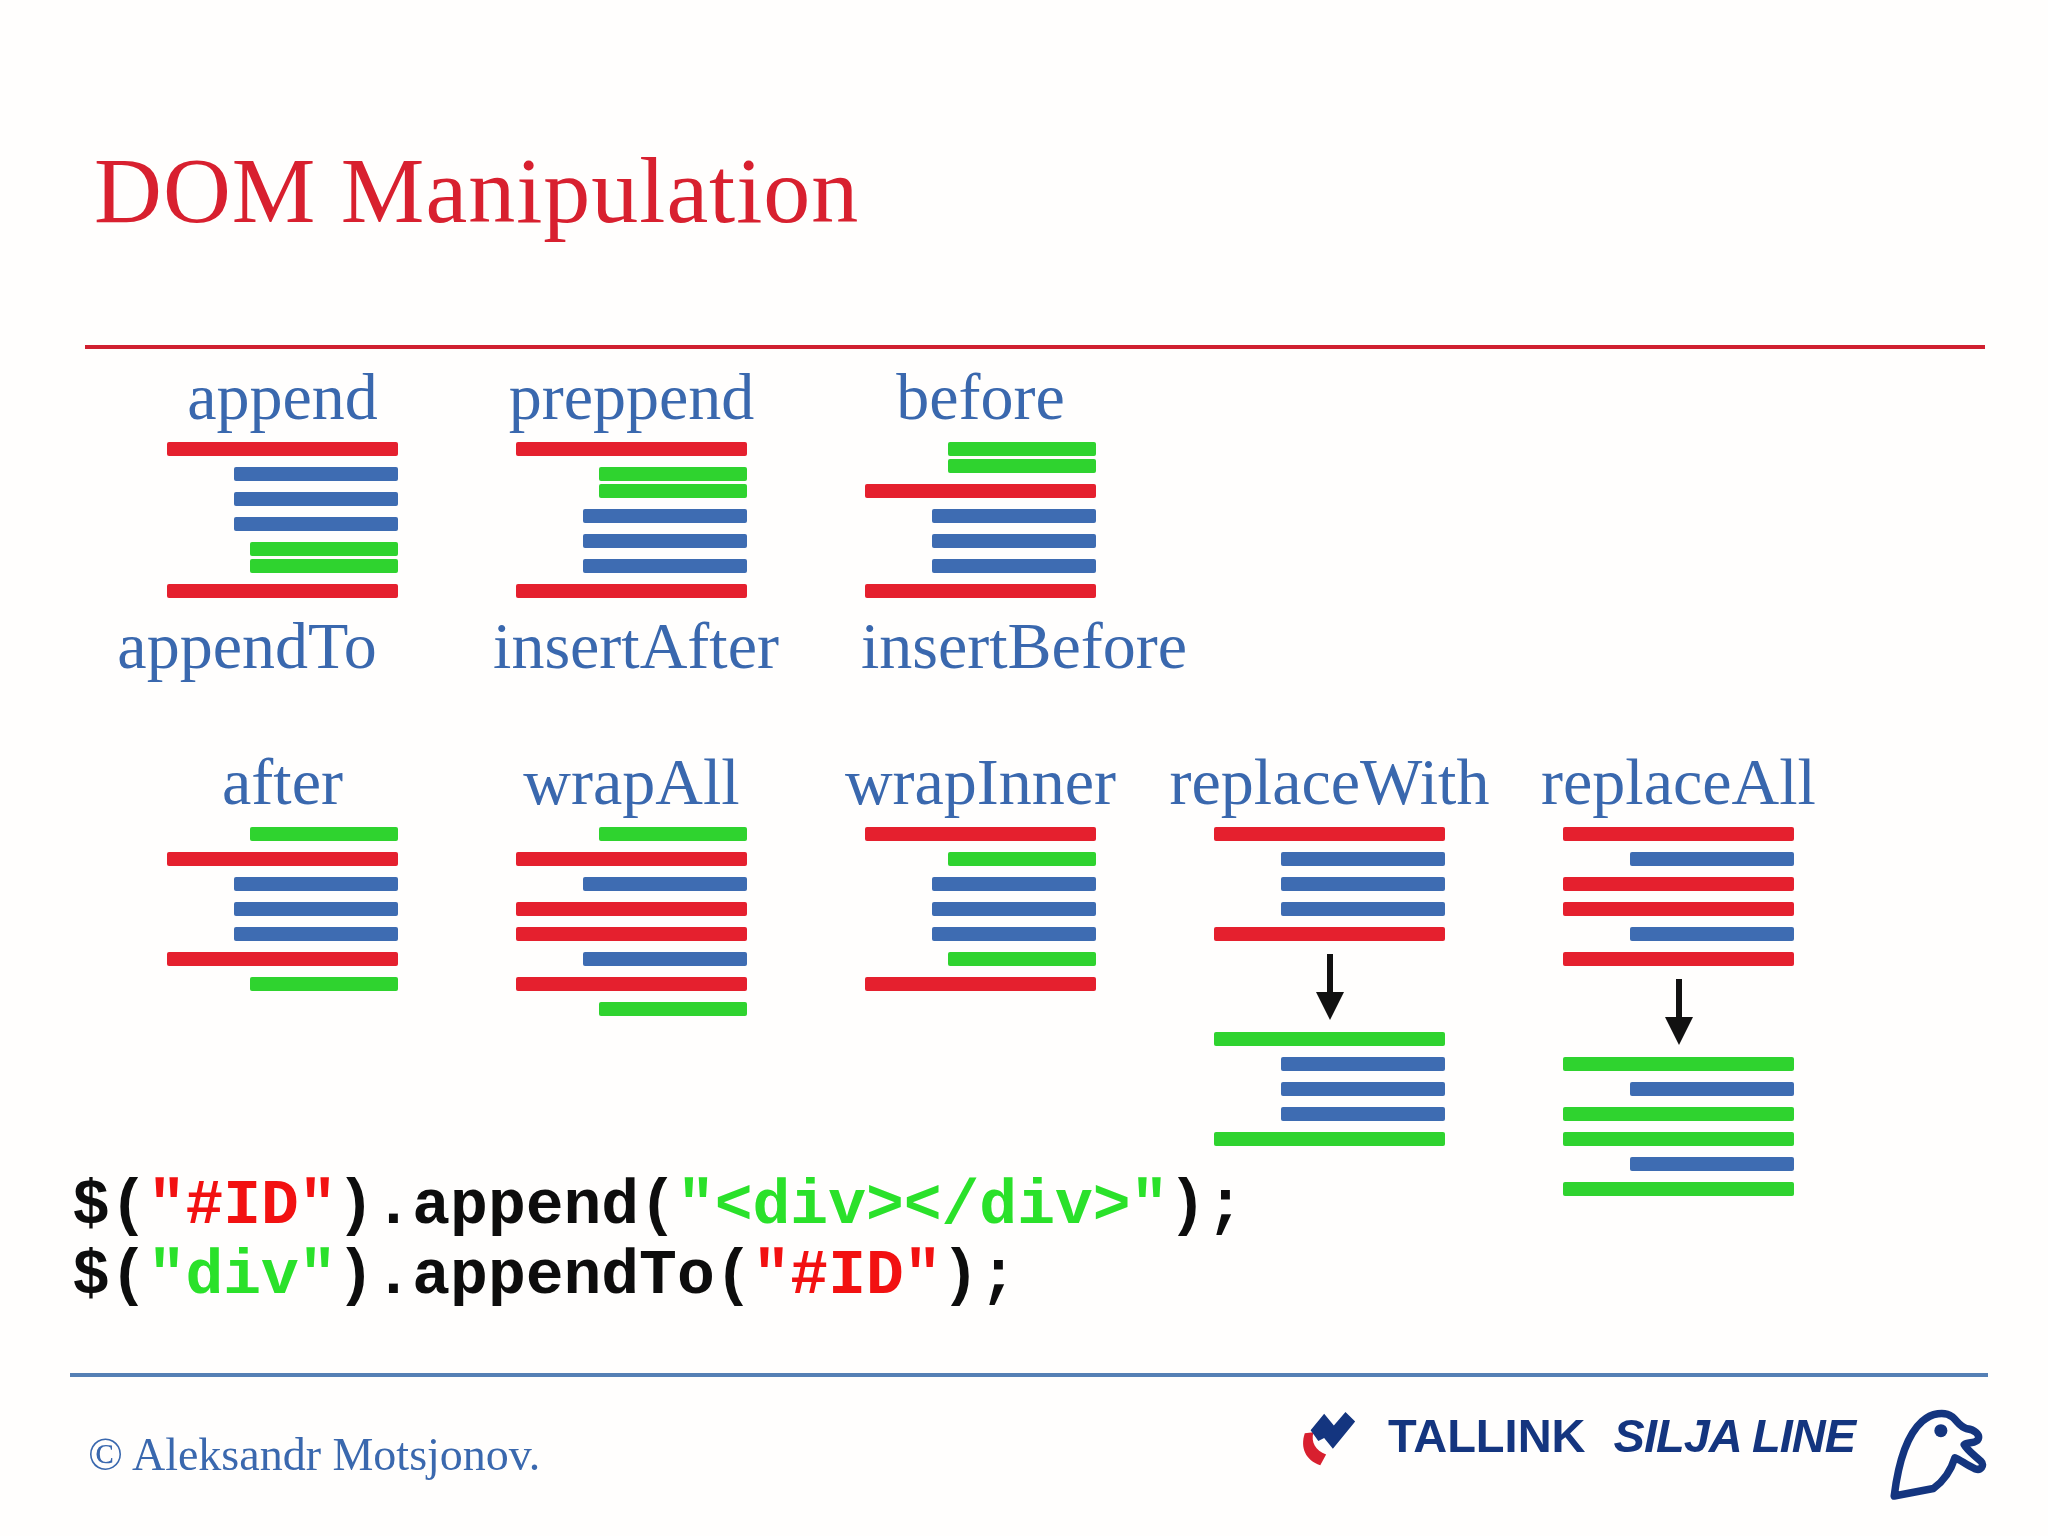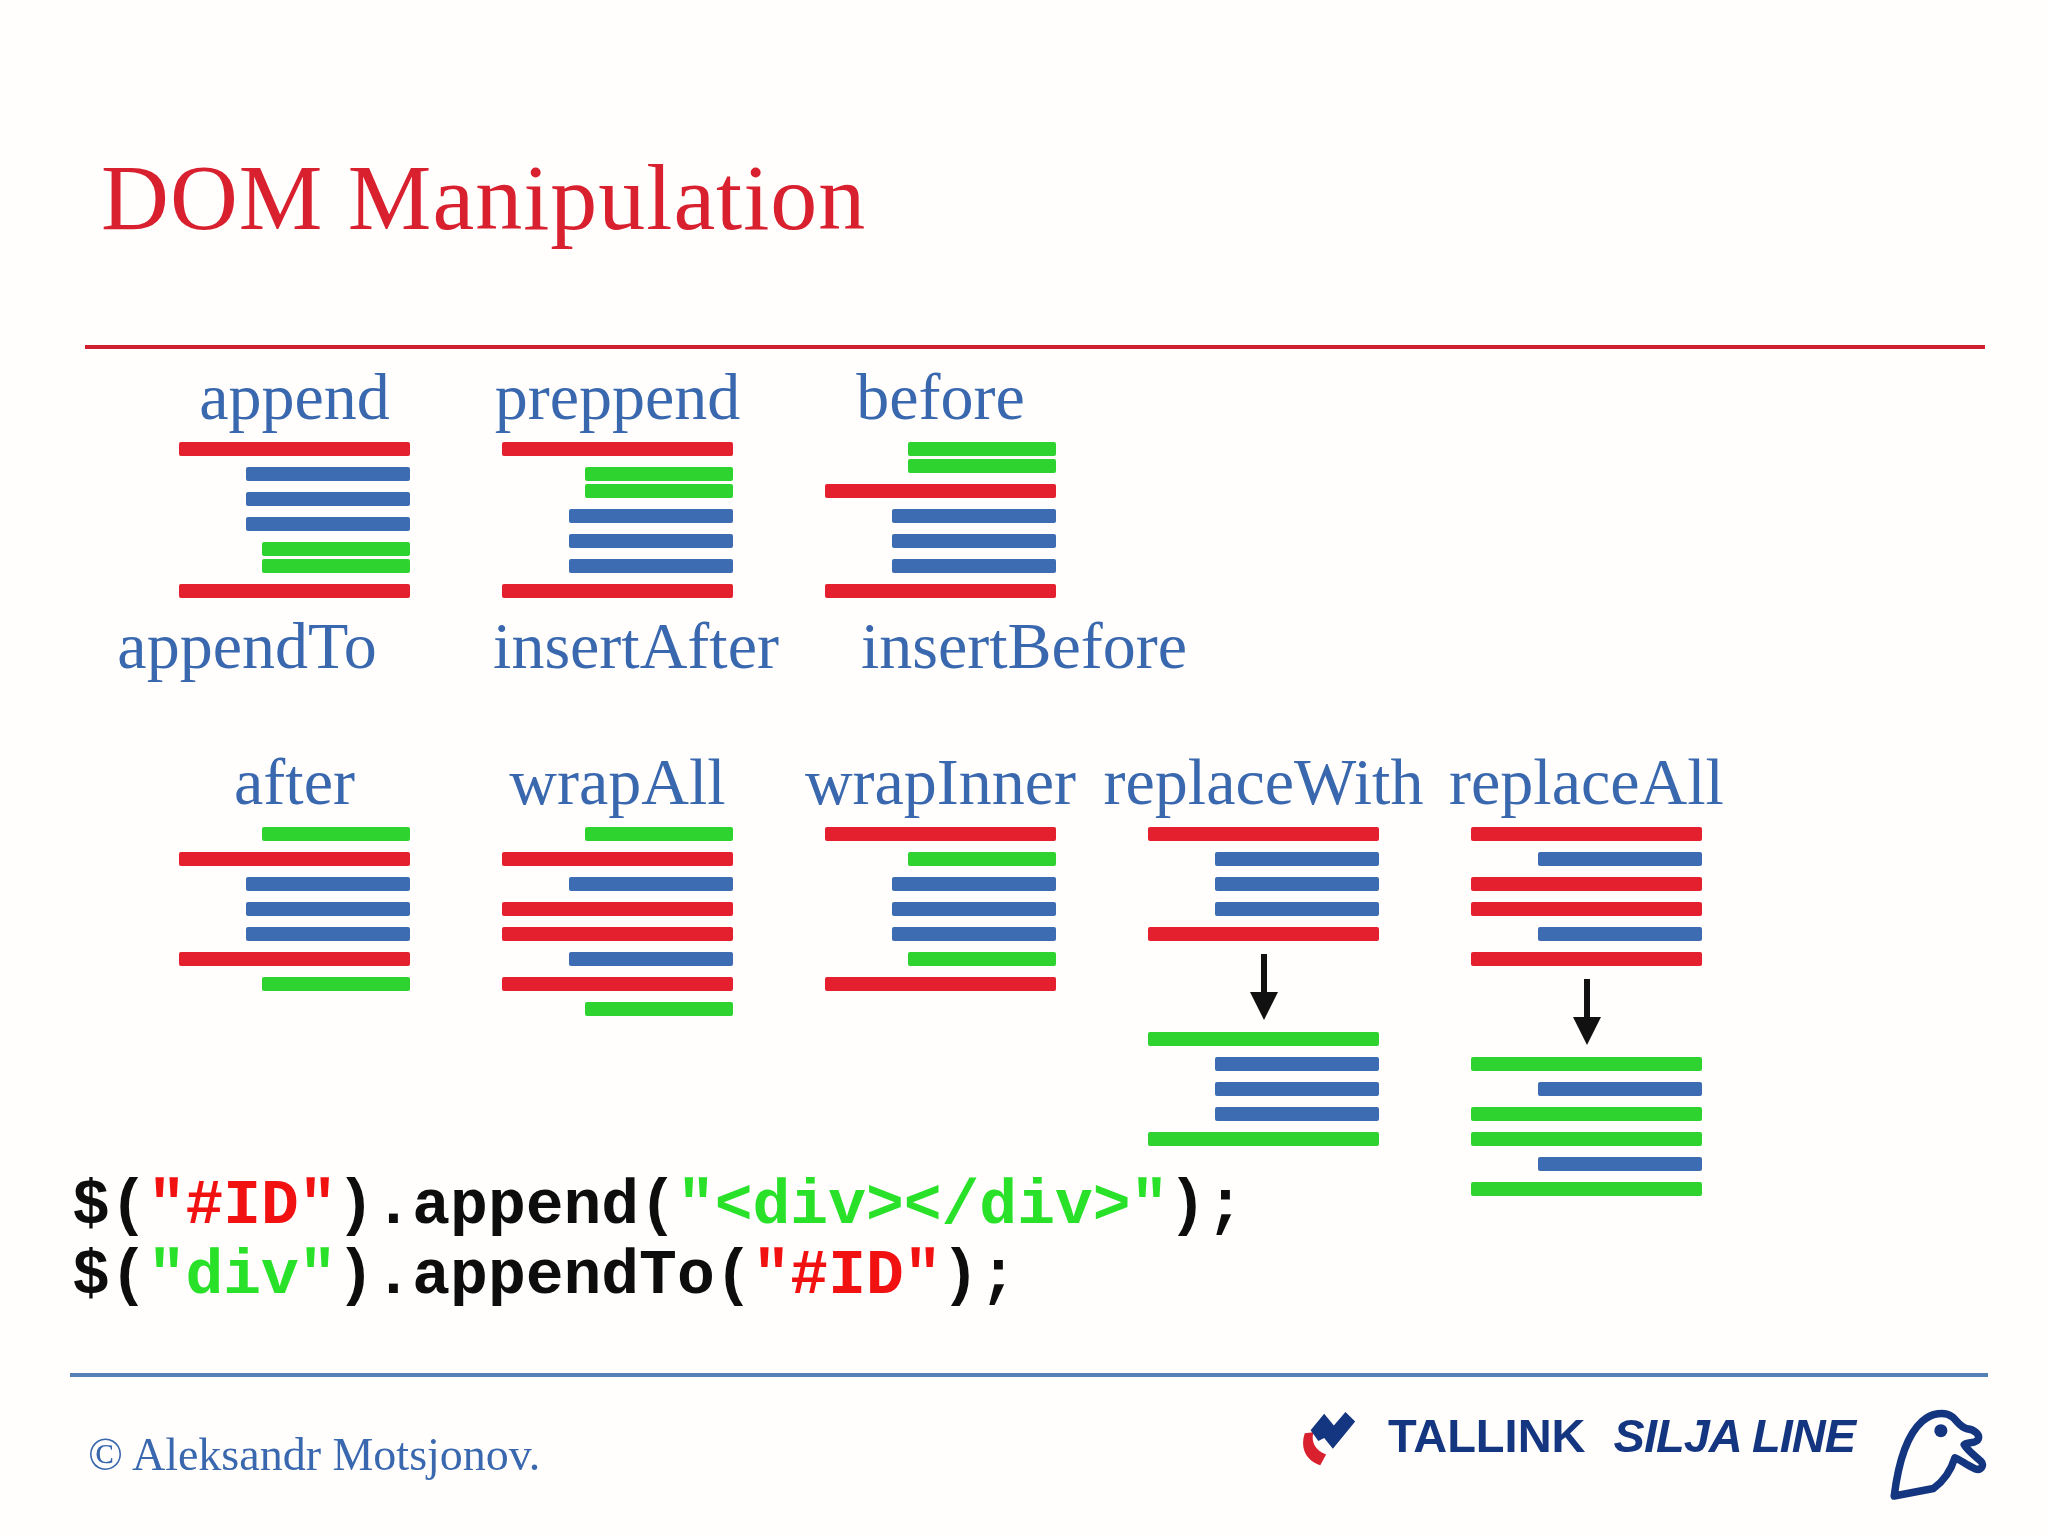--- a/index.html
+++ b/index.html
@@ -7,31 +7,31 @@
     width:2048px;height:1536px;
     background:#fffefd;
     font-family:"Liberation Serif", serif;
     position:relative;
     overflow:hidden;
   }
   #slide{position:absolute;inset:0;}
 
   
   #page-title{
-    position:absolute;left:93px;top:138px;margin:8px;
+    position:absolute;left:93px;top:138px;margin:1px;
     font-size:94px;font-weight:400;line-height:1.1;
     color:var(--title-red,#d8202f);
     letter-spacing:1px;
   }
   .rule{position:absolute;}
   #title-divider{left:85px;top:345px;width:1900px;height:4px;background:var(--rule-red,#d02030);}
   #footer-divider{left:70px;top:1373px;width:1918px;height:4px;background:var(--rule-blue,#5580b5);}
 
   
-  .method-row{position:absolute;left:179px;display:flex;gap:92px;}
+  .method-row{position:absolute;left:167px;display:flex;gap:118px;}
   #row1{top:360px;}
   #row2{top:745px;}
   .col{flex:0 0 231px;width:231px;display:flex;flex-direction:column;align-items:center;}
   .method-label{
     font-size:66px;line-height:1.12;color:var(--label-blue,#3a68ae);
     white-space:nowrap;text-align:center;margin-bottom:8px;
   }
   .diagram{width:231px;}
   .bar{height:14px;margin-bottom:11px;border-radius:2px;}
   .bar.tight{margin-bottom:3px;}

